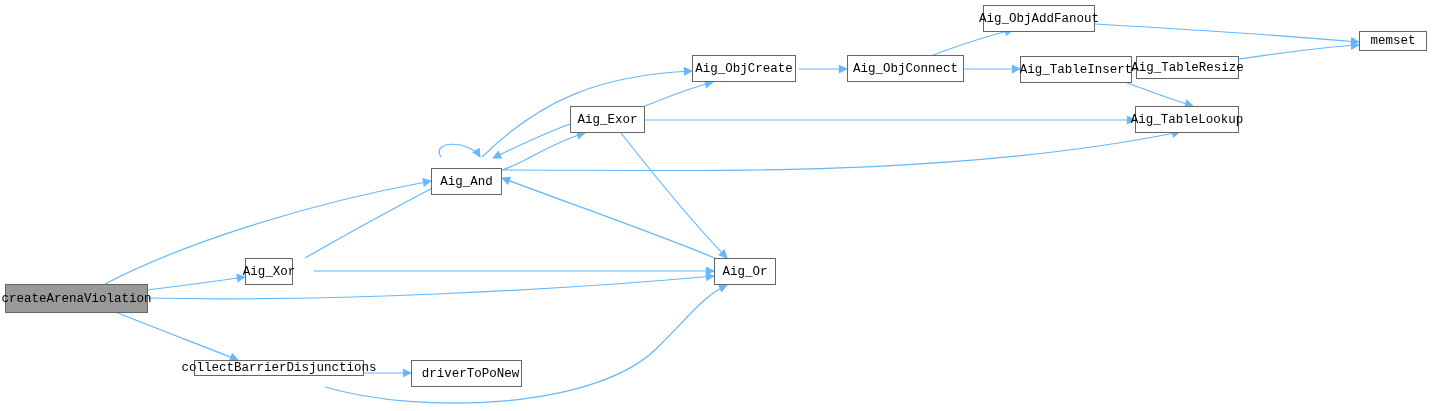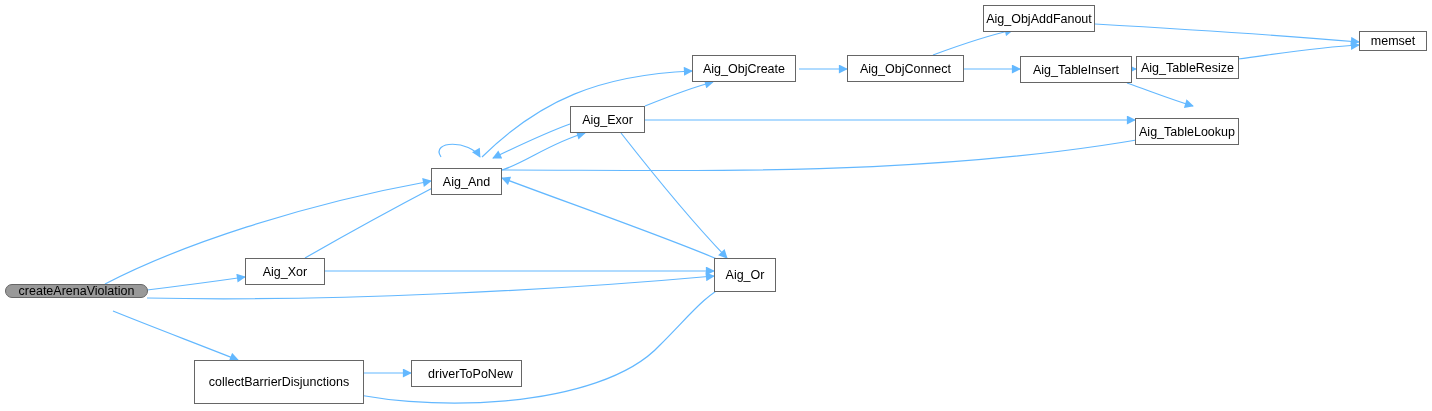--- a/index.html
+++ b/index.html
@@ -1,35 +1,35 @@
 <!DOCTYPE html>
 <html><head>
 <meta charset="utf-8">
 <style>
   html, body { margin: 0; padding: 0; background: #ffffff; }
   body { width: 1432px; height: 411px; position: relative; overflow: hidden;
          font-family: "Liberation Sans", sans-serif; }
   #graph { position: absolute; left: 0; top: 0; width: 1432px; height: 411px; }
   .node { position: absolute; box-sizing: border-box; border: 1px solid #666666;
           background: #ffffff; display: flex; align-items: center; justify-content: center;
-          font-size: 12.5px; color: #000000; white-space: nowrap; cursor: pointer; }
+          font-size: 12.5px; color: #000000; white-space: nowrap; cursor: pointer; font-family: Liberation Mono, monospace; }
   .node.root { background: #999999; border-color: #666666; cursor: default; }
-  #n-createArenaViolation { left: 5px; top: 284px; width: 143px; height: 14px; border-radius: 11px; }
-  #n-Aig_Xor { left: 245px; top: 258px; width: 80px; height: 27px; }
-  #n-collectBarrierDisjunctions { left: 194px; top: 360px; width: 170px; height: 44px; }
+  #n-createArenaViolation { left: 5px; top: 284px; width: 143px; height: 29px; }
+  #n-Aig_Xor { left: 245px; top: 258px; width: 48px; height: 27px; }
+  #n-collectBarrierDisjunctions { left: 194px; top: 360px; width: 170px; height: 16px; }
   #n-driverToPoNew { left: 411px; top: 360px; width: 111px; height: 27px; padding-left: 8px; }
   #n-Aig_And { left: 431px; top: 168px; width: 71px; height: 27px; }
   #n-Aig_Exor { left: 570px; top: 106px; width: 75px; height: 27px; }
-  #n-Aig_Or { left: 714px; top: 258px; width: 62px; height: 34px; }
+  #n-Aig_Or { left: 714px; top: 258px; width: 62px; height: 27px; }
   #n-Aig_ObjCreate { left: 692px; top: 55px; width: 104px; height: 27px; }
   #n-Aig_ObjConnect { left: 847px; top: 55px; width: 117px; height: 27px; }
   #n-Aig_ObjAddFanout { left: 983px; top: 5px; width: 112px; height: 27px; }
   #n-Aig_TableInsert { left: 1020px; top: 56px; width: 112px; height: 27px; }
   #n-Aig_TableResize { left: 1136px; top: 56px; width: 103px; height: 23px; }
-  #n-Aig_TableLookup { left: 1135px; top: 106px; width: 104px; height: 27px; margin-top: 12px; }
+  #n-Aig_TableLookup { left: 1135px; top: 106px; width: 104px; height: 27px; }
   #n-memset { left: 1359px; top: 31px; width: 68px; height: 20px; }
 </style>
 </head>
 <body>
 
 <svg id="graph" xmlns="http://www.w3.org/2000/svg" width="1432" height="411">
   <defs>
     <marker id="arrow" viewBox="0 0 10 10" refX="9" refY="5" markerWidth="10" markerHeight="9" orient="auto" markerUnits="userSpaceOnUse">
       <path d="M0,0 L10,5 L0,10 z" fill="#63b8ff"></path>
     </marker>

